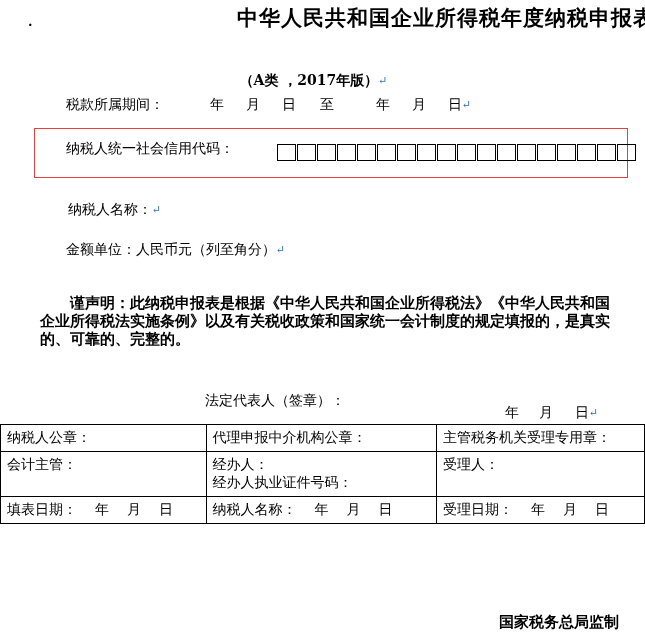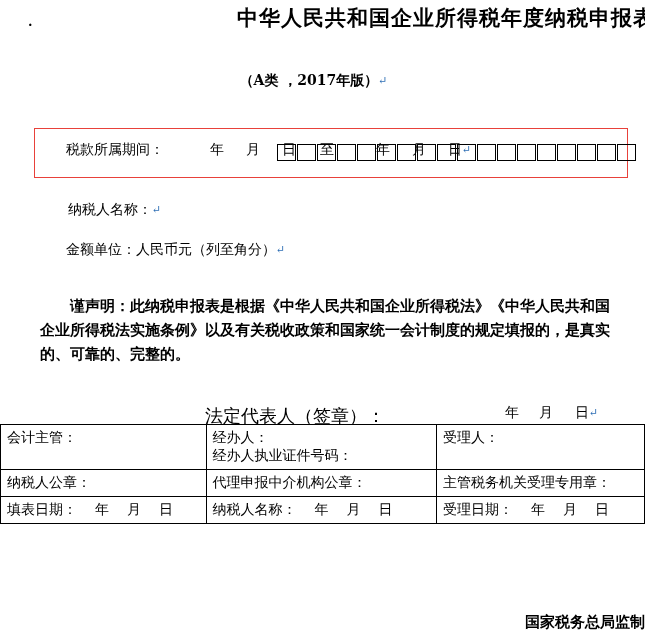--- a/index.html
+++ b/index.html
@@ -51,21 +51,20 @@
     font-size: 11px;
     font-weight: normal;
     vertical-align: 1px;
   }
   .row-period {
     position: absolute;
     top: 96px;
     left: 66px;
     font-size: 14px;
     white-space: nowrap;
-    margin-top: 45px;
   }
   .period-gap1 { display: inline-block; width: 46px; }
   .period-gap2 { display: inline-block; width: 22px; }
   .period-gap3 { display: inline-block; width: 22px; }
   .period-gap4 { display: inline-block; width: 24px; }
   .period-gap5 { display: inline-block; width: 42px; }
 
   .creditbox {
     position: absolute;
     top: 128px;
@@ -116,30 +115,30 @@
     font-size: 14px;
   }
 
   .declaration {
     position: absolute;
     top: 294px;
     left: 40px;
     width: 570px;
     font-size: 15px;
     font-weight: bold;
-    line-height: 24px;
+    line-height: 18px;
     text-indent: 30px;
     text-align: justify;
   }
 
   .legal-rep {
     position: absolute;
-    top: 404px;
+    top: 392px;
     left: 205px;
-    font-size: 18px;
+    font-size: 14px;
     white-space: nowrap;
   }
   .legal-date {
     position: absolute;
     top: 404px;
     left: 505px;
     font-size: 14px;
     white-space: nowrap;
   }
   .lr-gap { display: inline-block; width: 20px; }
@@ -164,20 +163,21 @@
   table.form td.col3 { width: 203px; }
   td.tall { height: 78px; }
   td.mid { height: 38px; }
 
   .footer {
     position: absolute;
     top: 613px;
     left: 0;
     width: 645px;
     text-align: right;
+    padding-right: 26px;
     box-sizing: border-box;
     font-size: 15px;
     font-weight: bold;
   }
   .nowrap { white-space: nowrap; }
   .gapdate { display: inline-block; width: 18px; }
 </style>
 </head>
 <body>
 
@@ -190,20 +190,23 @@
   <div class="subtitle">
     <span>（A类 ，2017年版）</span><span class="pilcrow">↵</span>
   </div>
 
   <div class="row-period">
     <span>税款所属期间：</span><span class="period-gap1"></span><span>年</span><span class="period-gap2"></span><span>月</span><span class="period-gap3"></span><span>日</span><span class="period-gap4"></span><span>至</span><span class="period-gap5"></span><span>年</span><span class="period-gap2"></span><span>月</span><span class="period-gap3"></span><span>日</span><span class="pilcrow">↵</span>
   </div>
 
   <div class="creditbox"></div>
 
+  <div class="credit-label">
+    <span>纳税人统一社会信用代码：</span>
+  </div>
 
   <div class="credit-cells" id="credit-cells">
       <div class="cell"></div>
       <div class="cell"></div>
       <div class="cell"></div>
       <div class="cell"></div>
       <div class="cell"></div>
       <div class="cell"></div>
       <div class="cell"></div>
       <div class="cell"></div>
@@ -232,33 +235,33 @@
   <div class="legal-rep">
     <span>法定代表人（签章）：</span>
   </div>
   <div class="legal-date">
     <span>年</span><span class="lr-gap"></span><span>月</span><span class="lr-gap2"></span><span>日</span><span class="pilcrow">↵</span>
   </div>
 
   <table class="form">
     <tbody>
         <tr>
-      <td class="col1 mid"><span>会计主管：</span></td>
-      <td class="col2 mid">
-        <div>经办人：</div>
-        <div>经办人执业证件号码：</div>
-      </td>
-      <td class="col3 mid"><span>受理人：</span></td>
-    </tr>
-    <tr>
       <td class="col1 tall"><span>纳税人公章：</span></td>
       <td class="col2 tall"><span>代理申报中介机构公章：</span></td>
       <td class="col3 tall"><span>主管税务机关受理专用章：</span></td>
     </tr>
     <tr>
+      <td class="col1 mid"><span>会计主管：</span></td>
+      <td class="col2 mid">
+        <div>经办人：</div>
+        <div>经办人执业证件号码：</div>
+      </td>
+      <td class="col3 mid"><span>受理人：</span></td>
+    </tr>
+    <tr>
       <td class="col1">
         <span class="nowrap"><span>填表日期：</span><span class="gapdate"></span><span>年</span><span class="gapdate"></span><span>月</span><span class="gapdate"></span><span>日</span></span>
       </td>
       <td class="col2">
         <span class="nowrap"><span>纳税人名称：</span><span class="gapdate"></span><span>年</span><span class="gapdate"></span><span>月</span><span class="gapdate"></span><span>日</span></span>
       </td>
       <td class="col3">
         <span class="nowrap"><span>受理日期：</span><span class="gapdate"></span><span>年</span><span class="gapdate"></span><span>月</span><span class="gapdate"></span><span>日</span></span>
       </td>
     </tr>

